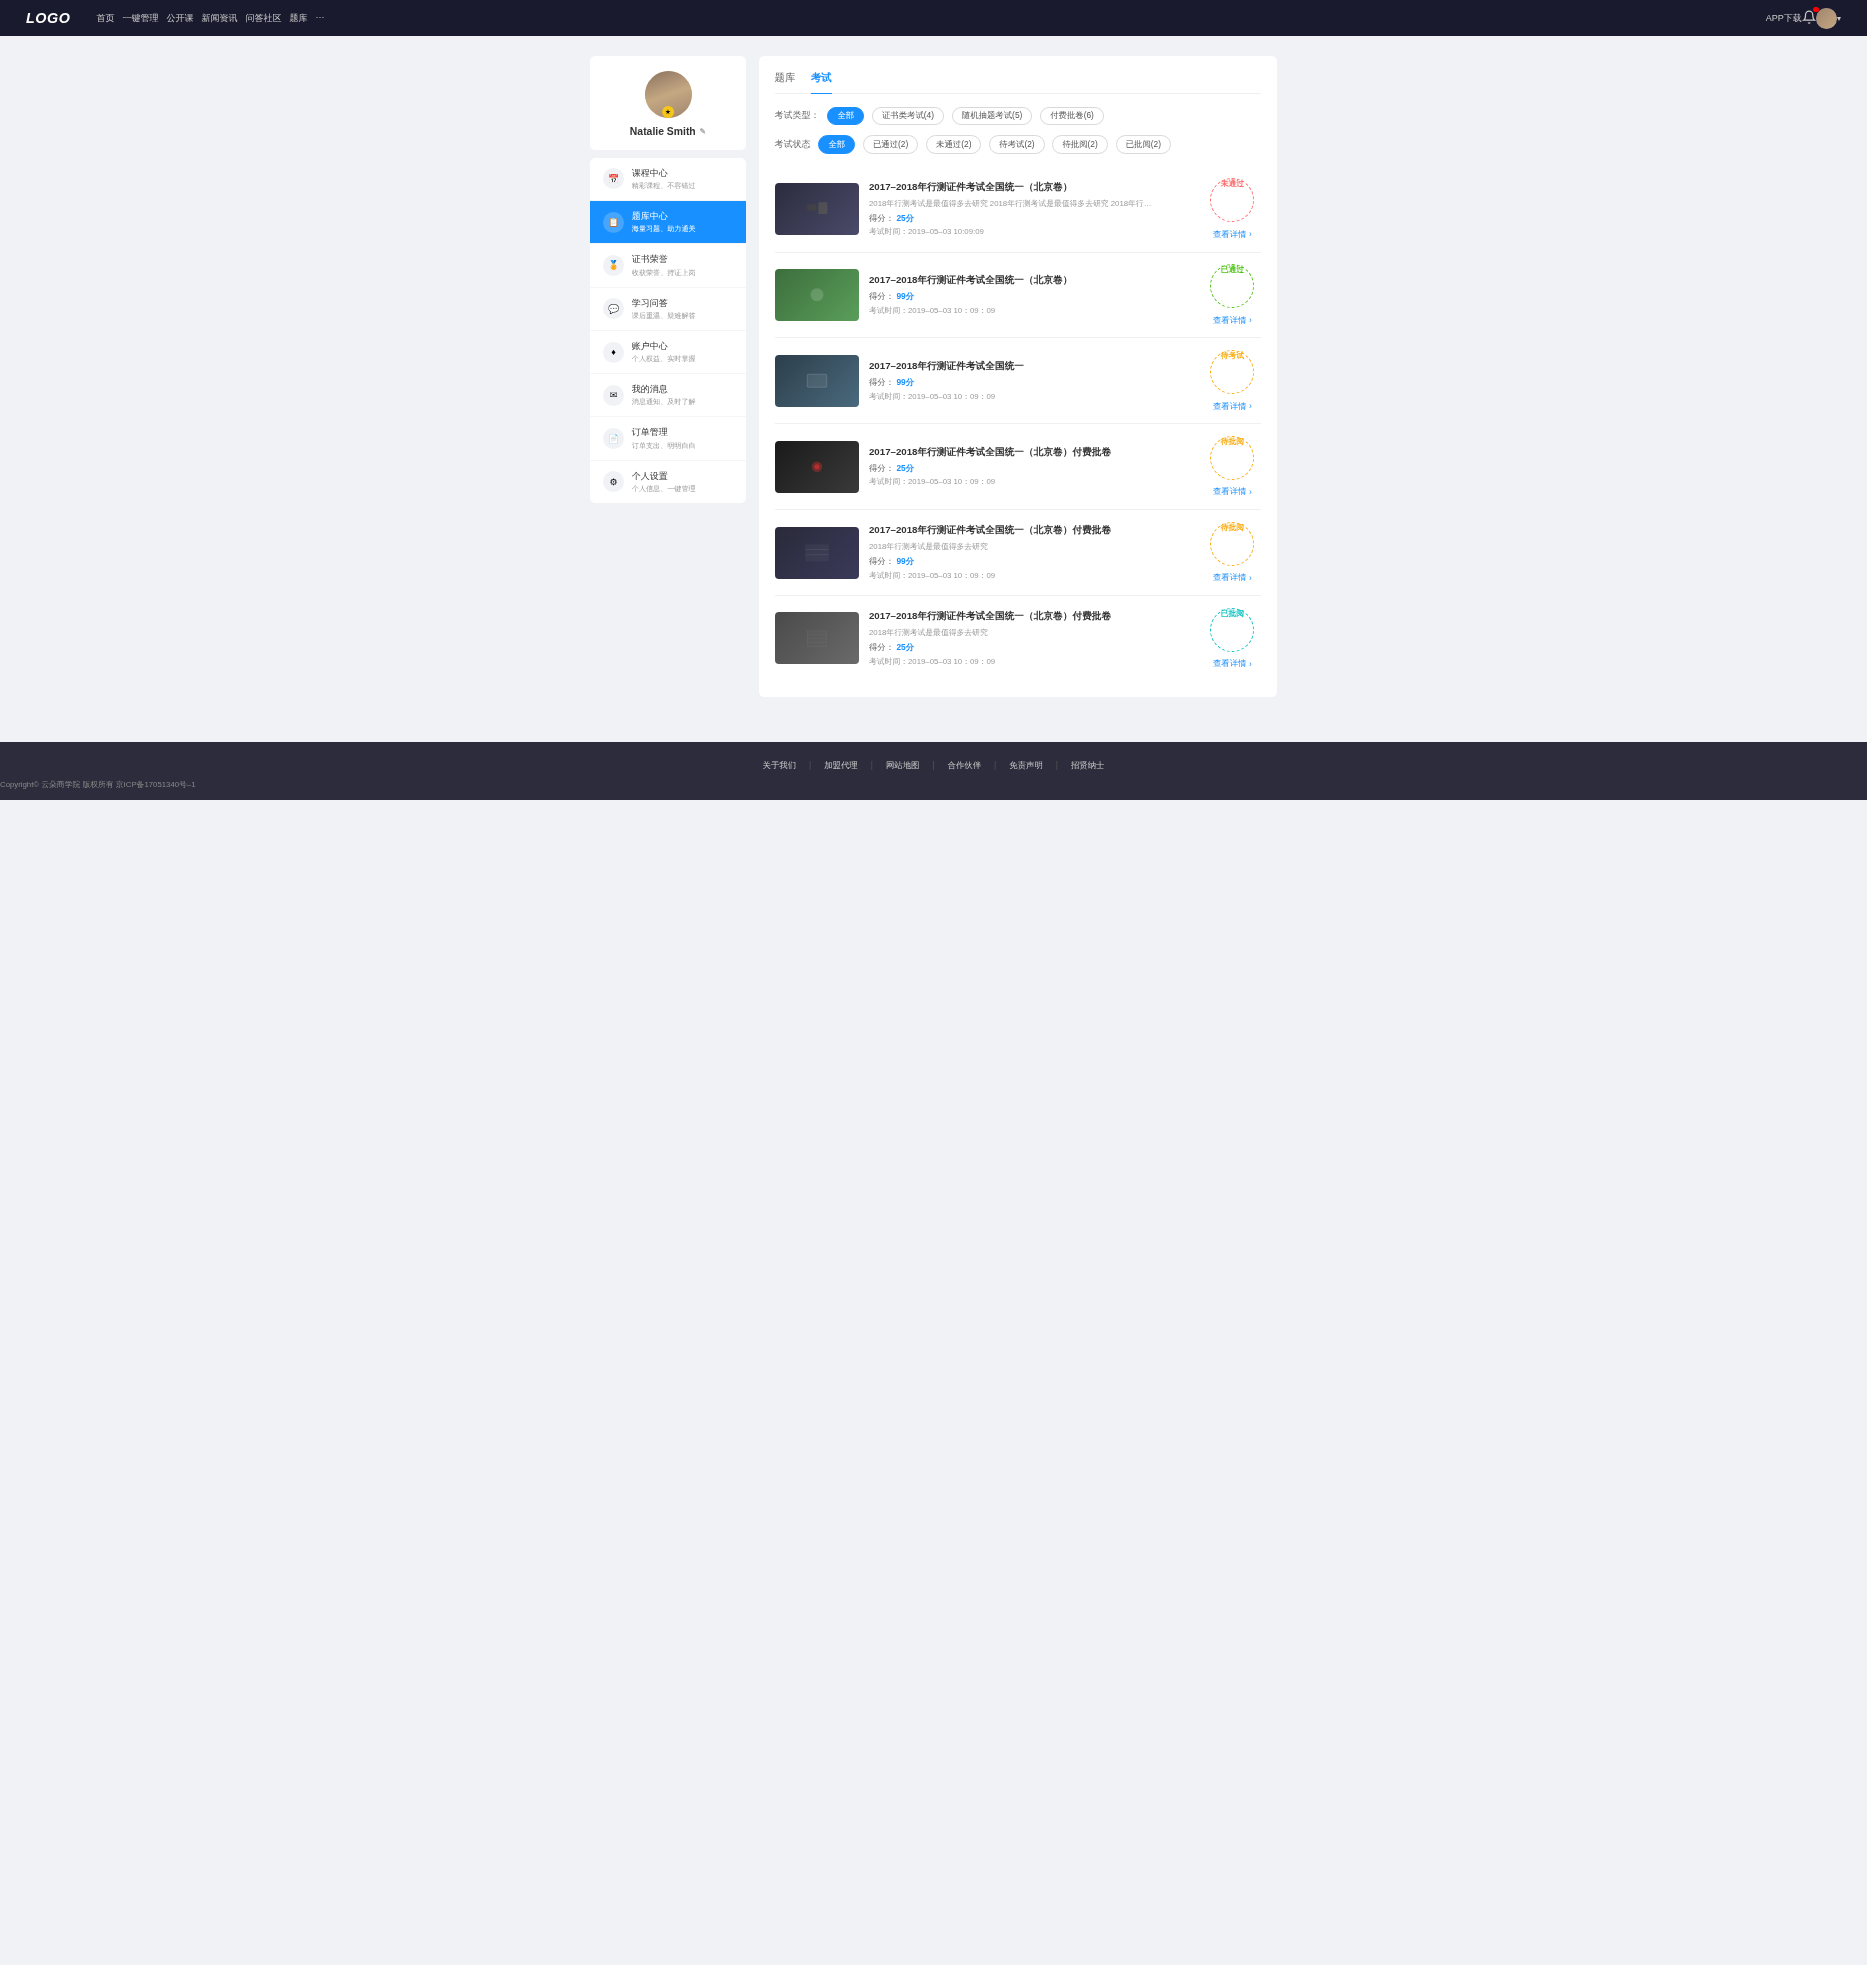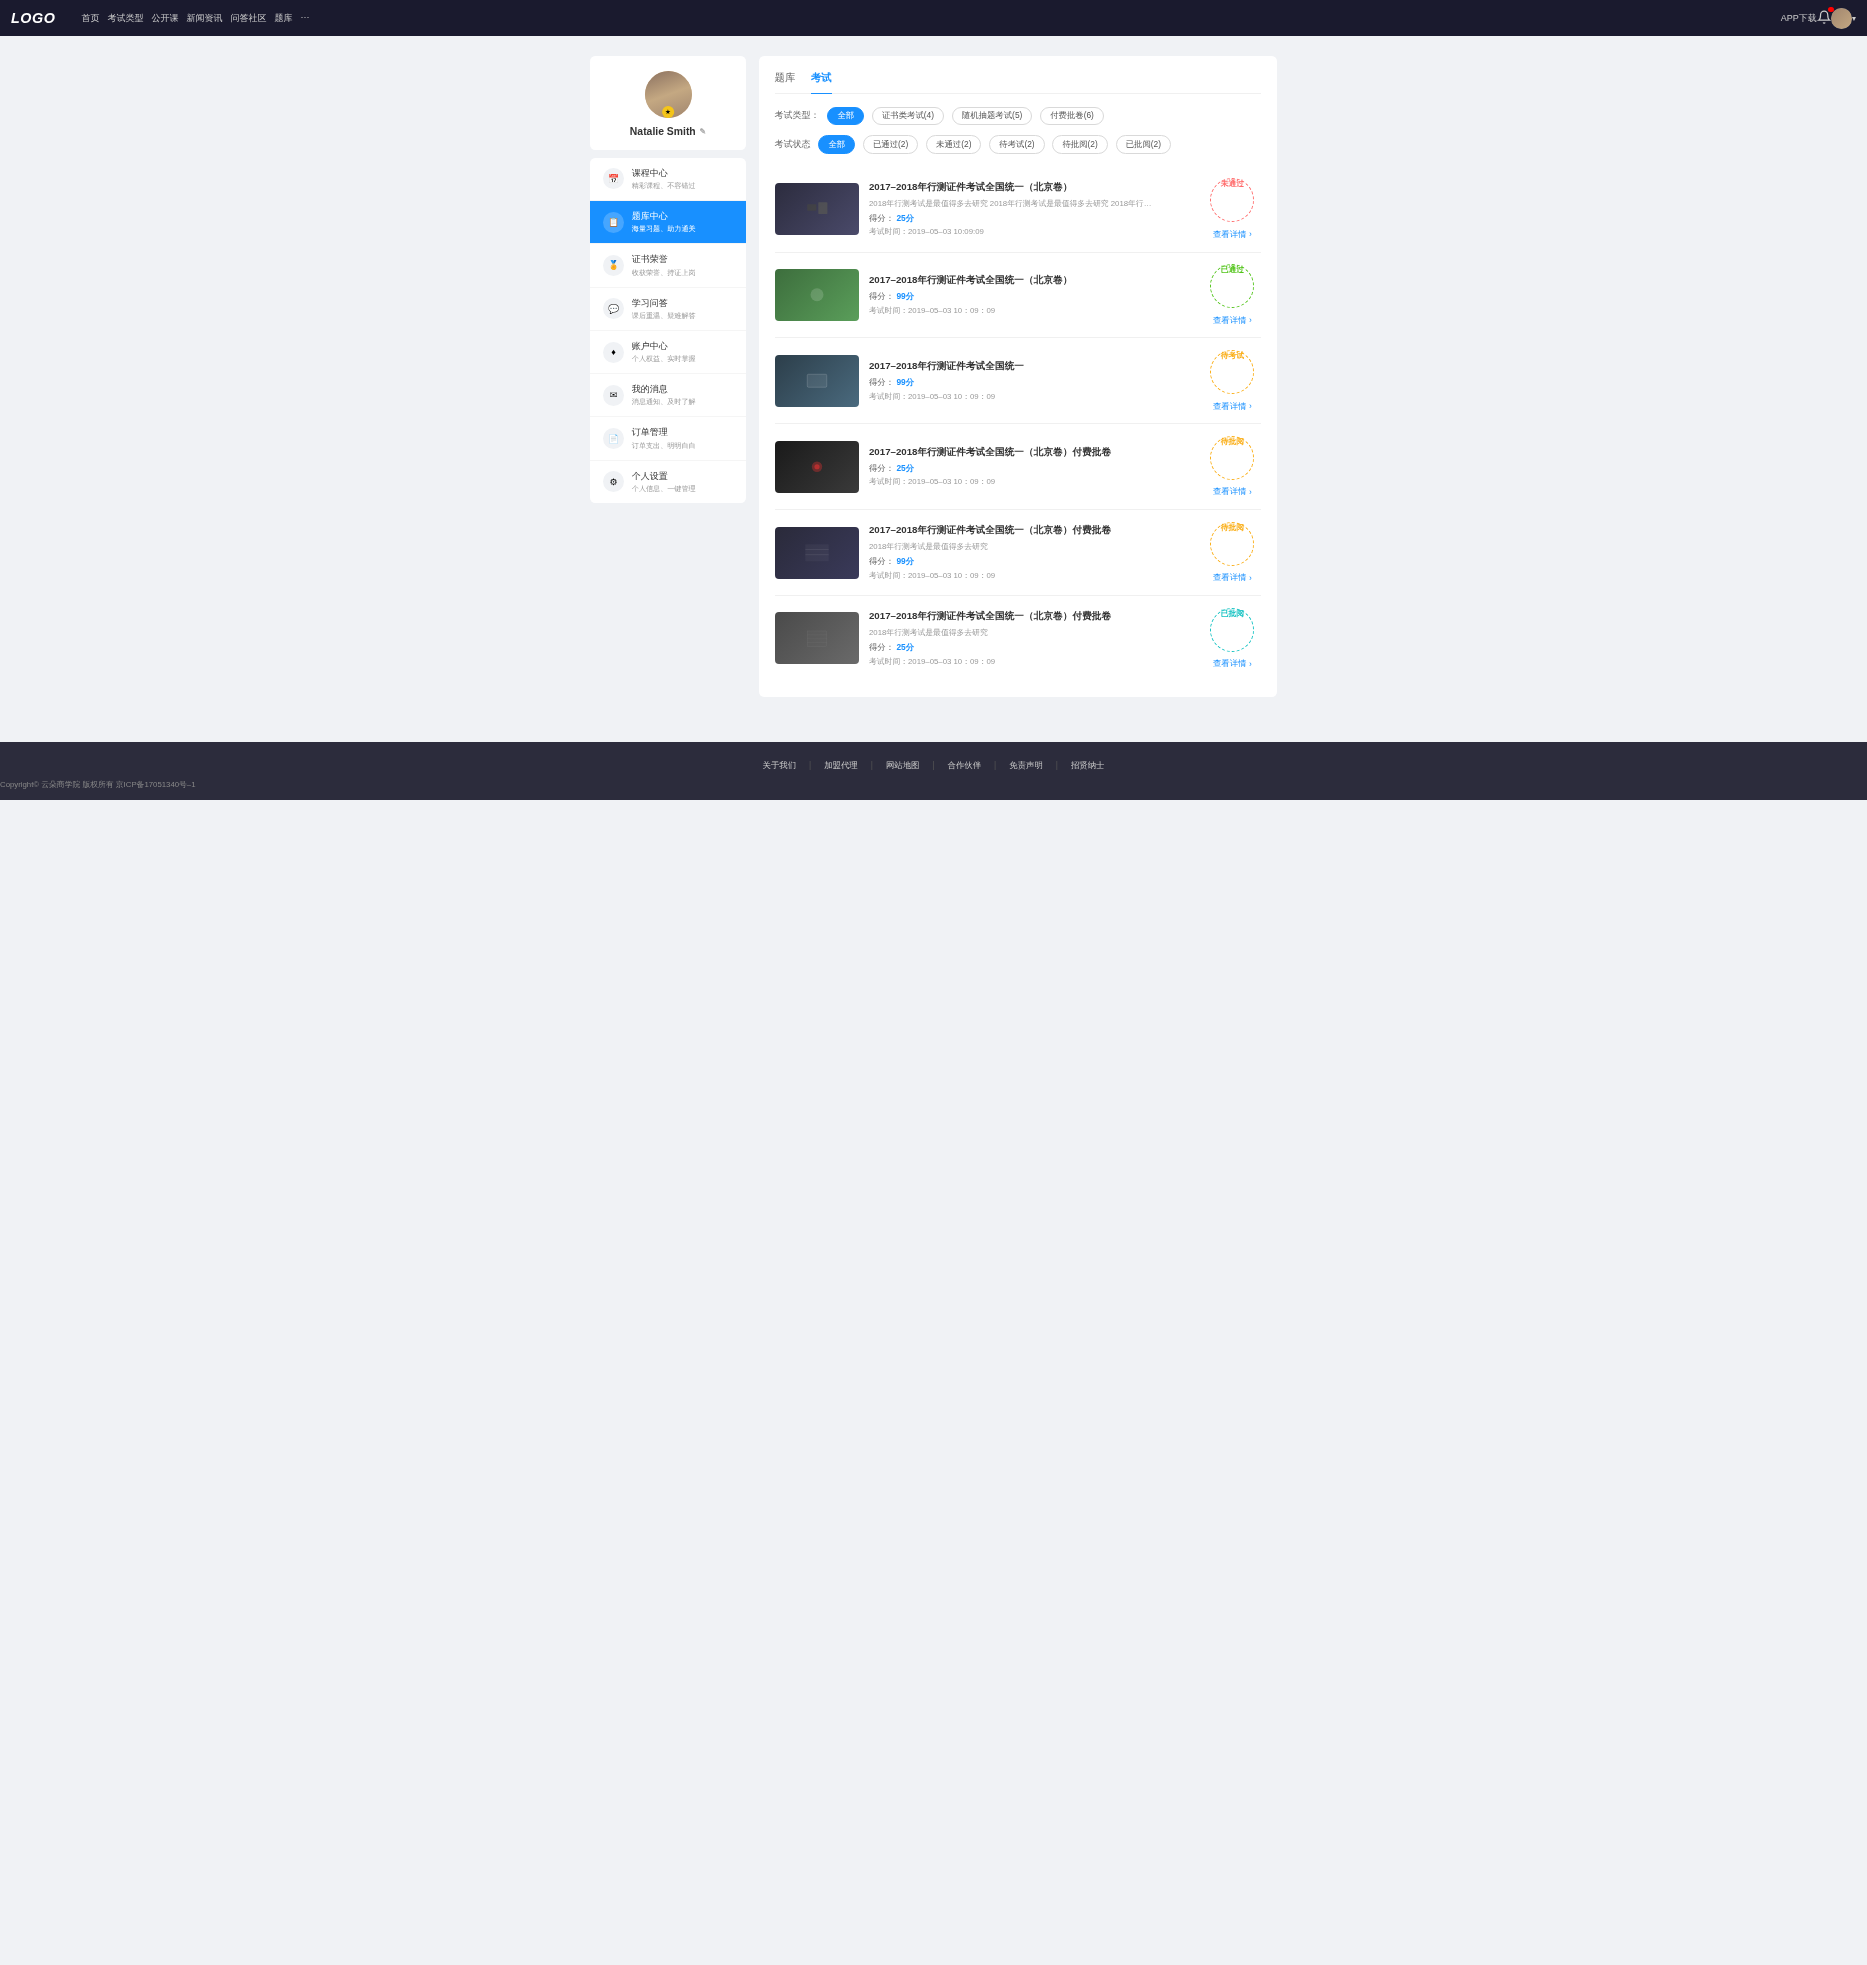--- a/index.html
+++ b/index.html
@@ -4,21 +4,21 @@
   <style>
     * { box-sizing: border-box; margin: 0; padding: 0; }
     body { font-family: 'PingFang SC', 'Microsoft YaHei', sans-serif; background: #f0f2f5; min-height: 100vh; }
 
     
     .header {
       background: #1a1a2e;
       height: 36px;
       display: flex;
       align-items: center;
-      padding: 0 11px;
+      padding: 0 26px;
       position: sticky;
       top: 0;
       z-index: 100;
     }
     .header-logo {
       color: white;
       font-size: 14.3px;
       font-weight: bold;
       font-style: italic;
       margin-right: 26px;
@@ -402,21 +402,21 @@
       opacity: 0.8;
     }
   </style>
 </head>
 <body>
 
 <header class="header">
   <div class="header-logo">LOGO</div>
   <nav class="header-nav">
     <a class="header-nav-item">首页</a>
-    <a class="header-nav-item">考试类型</a>
+    <a class="header-nav-item">一键管理</a>
     <a class="header-nav-item">公开课</a>
     <a class="header-nav-item">新闻资讯</a>
     <a class="header-nav-item">问答社区</a>
     <a class="header-nav-item">题库</a>
     <a class="header-nav-item">···</a>
   </nav>
   <div class="header-right">
     <span class="header-download">APP下载</span>
     <div class="header-bell">
       <svg width="14.3" height="14.3" viewBox="0 0 24 24" fill="none" stroke="#ccc" stroke-width="2">

